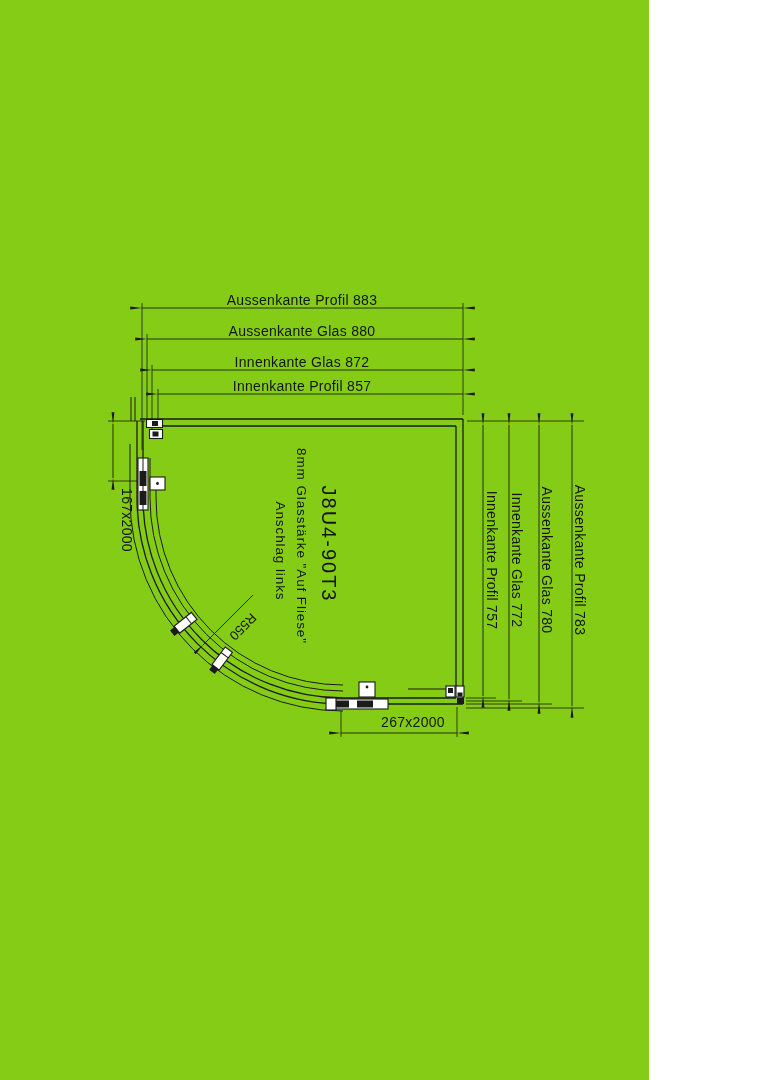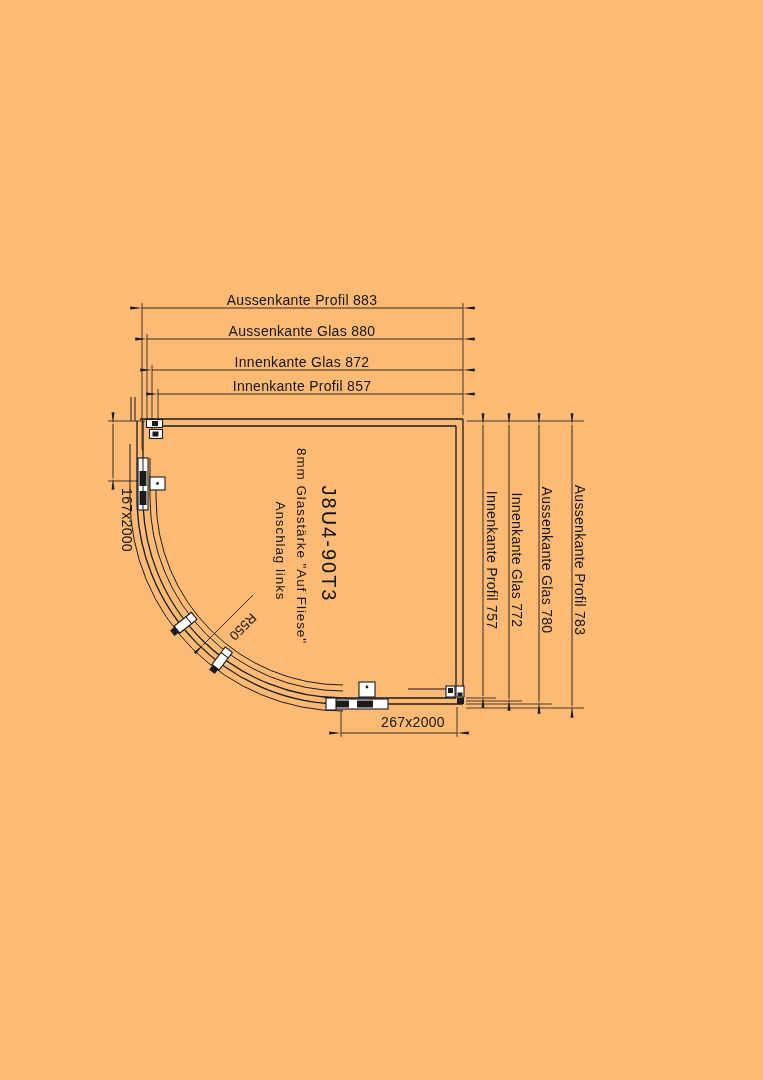--- a/index.html
+++ b/index.html
@@ -5,23 +5,23 @@
   html, body {
     margin: 0;
     padding: 0;
     background: #ffffff;
     width: 763px;
     height: 1080px;
     overflow: hidden;
   }
   .canvas-wrap {
     position: relative;
-    width: 763px;
+    width: 649px;
     height: 1080px;
-    background: #fdba74;
+    background: #84cc16;
   }
   svg { display: block; }
   .dim-line, .ext-line, .leader-line {
     stroke: #1b1b1b;
     fill: none;
   }
   .dim-line   { stroke-width: 0.9; }
   .ext-line   { stroke-width: 0.8; }
   .leader-line{ stroke-width: 0.9; }
   .draw-line  { stroke: #1b1b1b; stroke-width: 1.3; fill: none; }

